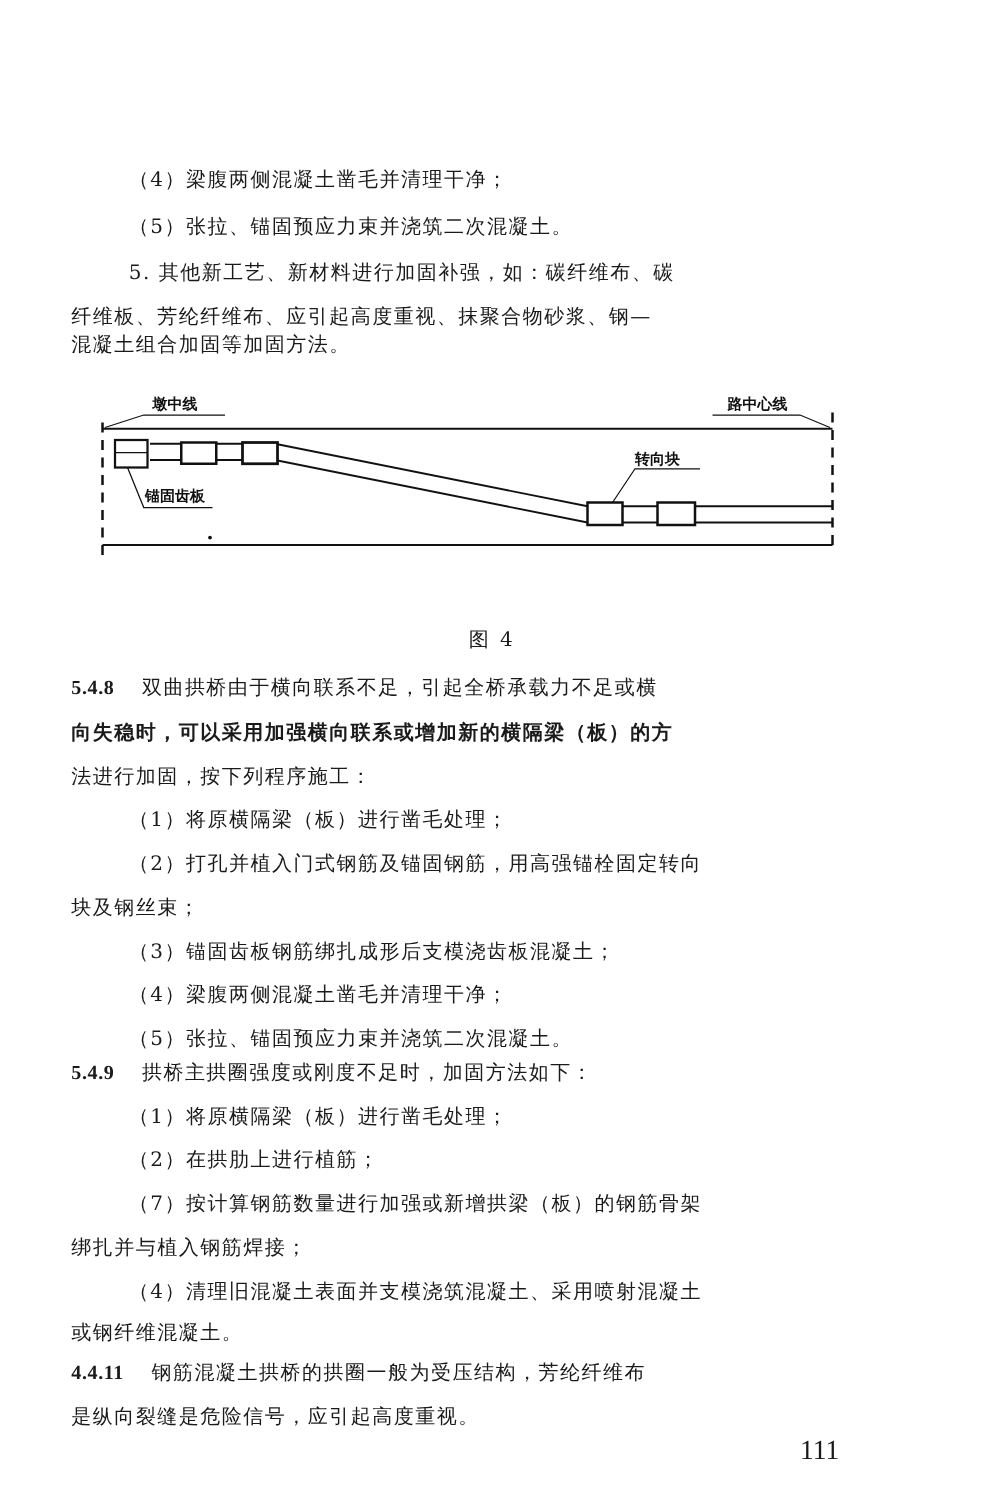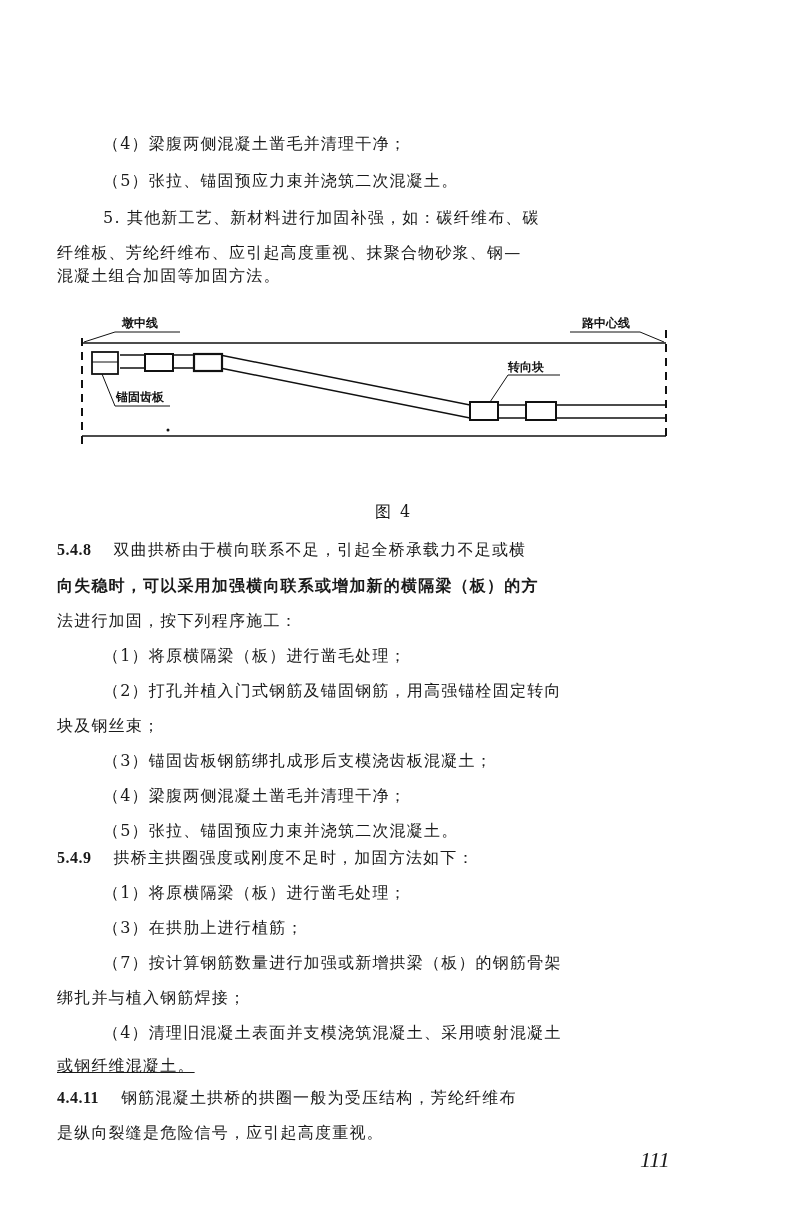--- a/index.html
+++ b/index.html
@@ -13,21 +13,21 @@
       font-size: 16px;
       line-height: 26px;
       white-space: nowrap;
       letter-spacing: 1.2px;
     }
     .sec { font-weight: bold; font-family: "Liberation Serif", serif; letter-spacing: 0.5px; margin-right: 22px; }
     .diagram { position: absolute; left: 70px; top: 310px; width: 640px; height: 150px; }
     .diagram svg { width: 100%; height: 100%; }
     .dlabel { font-size: 12px; font-weight: bold; font-family: "DejaVu Sans", sans-serif; fill: #111; }
     .caption { position: absolute; left: 375px; top: 502px; font-size: 16px; letter-spacing: 2px; }
-    .pageno { position: absolute; left: 640px; top: 1147px; font-size: 22px; font-style: italic; font-family: "Liberation Serif", serif; }
+    .pageno { position: absolute; left: 640px; top: 1147px; font-size: 22px; font-family: "Liberation Serif", serif; }
   </style>
 </head>
 <body>
 
 <div class="line" style="left:103px;top:131px;">（4）梁腹两侧混凝土凿毛并清理干净；</div>
 <div class="line" style="left:103px;top:168px;">（5）张拉、锚固预应力束并浇筑二次混凝土。</div>
 <div class="line" style="left:103px;top:205px;">5. 其他新工艺、新材料进行加固补强，如：碳纤维布、碳</div>
 <div class="line" style="left:57px;top:240px;">纤维板、芳纶纤维布、应引起高度重视、抹聚合物砂浆、钢—</div>
 <div class="line" style="left:57px;top:263px;">混凝土组合加固等加固方法。</div>
 
@@ -80,24 +80,24 @@
 <div class="line" style="left:103px;top:678px;text-align:right;">（2）打孔并植入门式钢筋及锚固钢筋，用高强锚栓固定转向</div>
 <div class="line" style="left:57px;top:713px;">块及钢丝束；</div>
 <div class="line" style="left:103px;top:748px;">（3）锚固齿板钢筋绑扎成形后支模浇齿板混凝土；</div>
 <div class="line" style="left:103px;top:783px;">（4）梁腹两侧混凝土凿毛并清理干净；</div>
 <div class="line" style="left:103px;top:818px;">（5）张拉、锚固预应力束并浇筑二次混凝土。</div>
 
 <div class="line" style="left:57px;top:845px;">
   <span class="sec">5.4.9</span><span>拱桥主拱圈强度或刚度不足时，加固方法如下：</span>
 </div>
 <div class="line" style="left:103px;top:880px;">（1）将原横隔梁（板）进行凿毛处理；</div>
-<div class="line" style="left:103px;top:915px;">（3）在拱肋上进行植筋；</div>
+<div class="line" style="left:103px;top:915px;">（2）在拱肋上进行植筋；</div>
 <div class="line" style="left:103px;top:950px;">（7）按计算钢筋数量进行加强或新增拱梁（板）的钢筋骨架</div>
 <div class="line" style="left:57px;top:985px;">绑扎并与植入钢筋焊接；</div>
 <div class="line" style="left:103px;top:1020px;">（4）清理旧混凝土表面并支模浇筑混凝土、采用喷射混凝土</div>
-<div class="line" style="left:57px;top:1053px;text-decoration:underline;">或钢纤维混凝土。</div>
+<div class="line" style="left:57px;top:1053px;">或钢纤维混凝土。</div>
 
 <div class="line" style="left:57px;top:1085px;">
   <span class="sec">4.4.11</span><span>钢筋混凝土拱桥的拱圈一般为受压结构，芳纶纤维布</span>
 </div>
 <div class="line" style="left:57px;top:1120px;">是纵向裂缝是危险信号，应引起高度重视。</div>
 
 <div class="pageno">111</div>
 
 </body></html>

